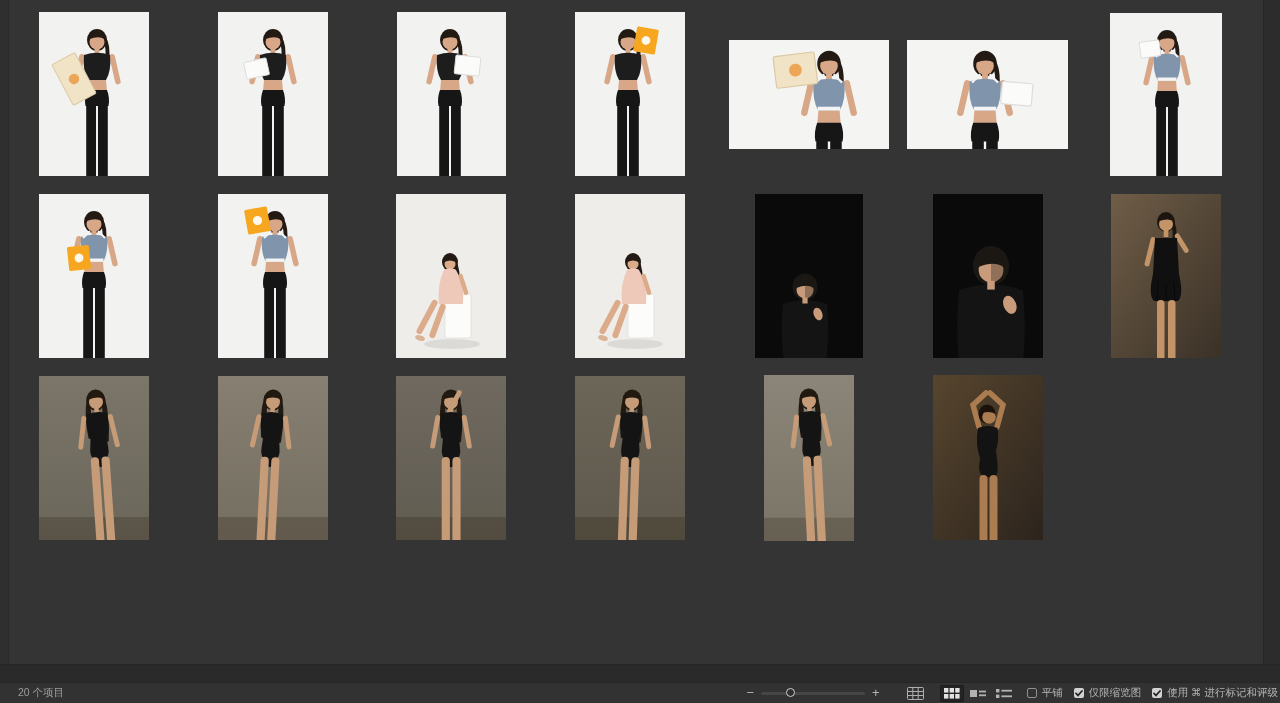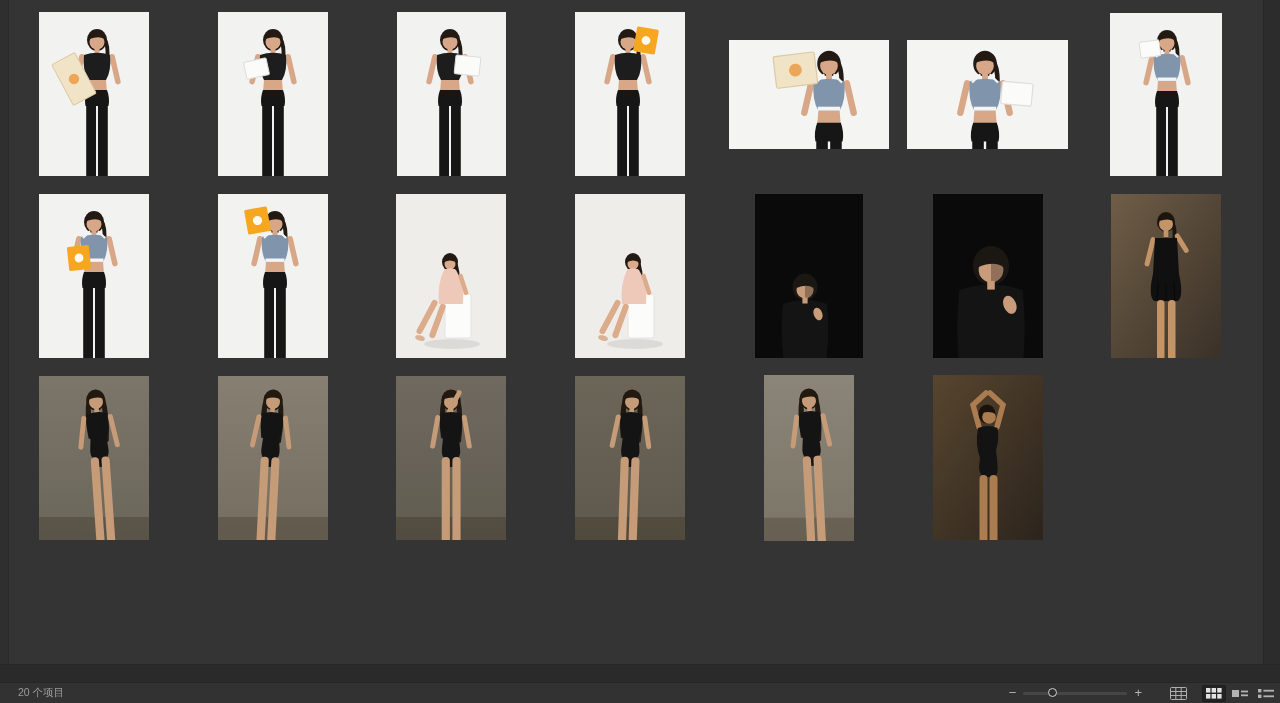--- a/index.html
+++ b/index.html
@@ -548,15 +548,37 @@
             <span style="display:flex">
               <svg width="16" height="11" viewBox="0 0 16 11">
                 <rect x="0" y="1" width="3.4" height="3.4" fill="#b2b2b2"></rect>
                 <rect x="5.4" y="1.8" width="10.6" height="1.8" fill="#b2b2b2"></rect>
                 <rect x="0" y="6.6" width="3.4" height="3.4" fill="#b2b2b2"></rect>
                 <rect x="5.4" y="7.4" width="10.6" height="1.8" fill="#b2b2b2"></rect>
               </svg>
             </span>
           </span>
         </span>
+      <span id="checks" style="display:flex;align-items:center;">
+          <span class="cbgroup">
+            <span class="cbox off"></span>
+            <span>平铺</span>
+          </span>
+          <span class="cbgroup">
+            <span class="cbox on">
+              <svg width="8" height="7" viewBox="0 0 8 7">
+                <path d="M1,3.4 L3,5.4 L7,1" stroke="#262626" stroke-width="1.7" fill="none" stroke-linecap="round"></path>
+              </svg>
+            </span>
+            <span>仅限缩览图</span>
+          </span>
+          <span class="cbgroup">
+            <span class="cbox on">
+              <svg width="8" height="7" viewBox="0 0 8 7">
+                <path d="M1,3.4 L3,5.4 L7,1" stroke="#262626" stroke-width="1.7" fill="none" stroke-linecap="round"></path>
+              </svg>
+            </span>
+            <span>使用 ⌘ 进行标记和评级</span>
+          </span>
+        </span>
     </div>
   </div>
 </div>
 
 </body></html>

